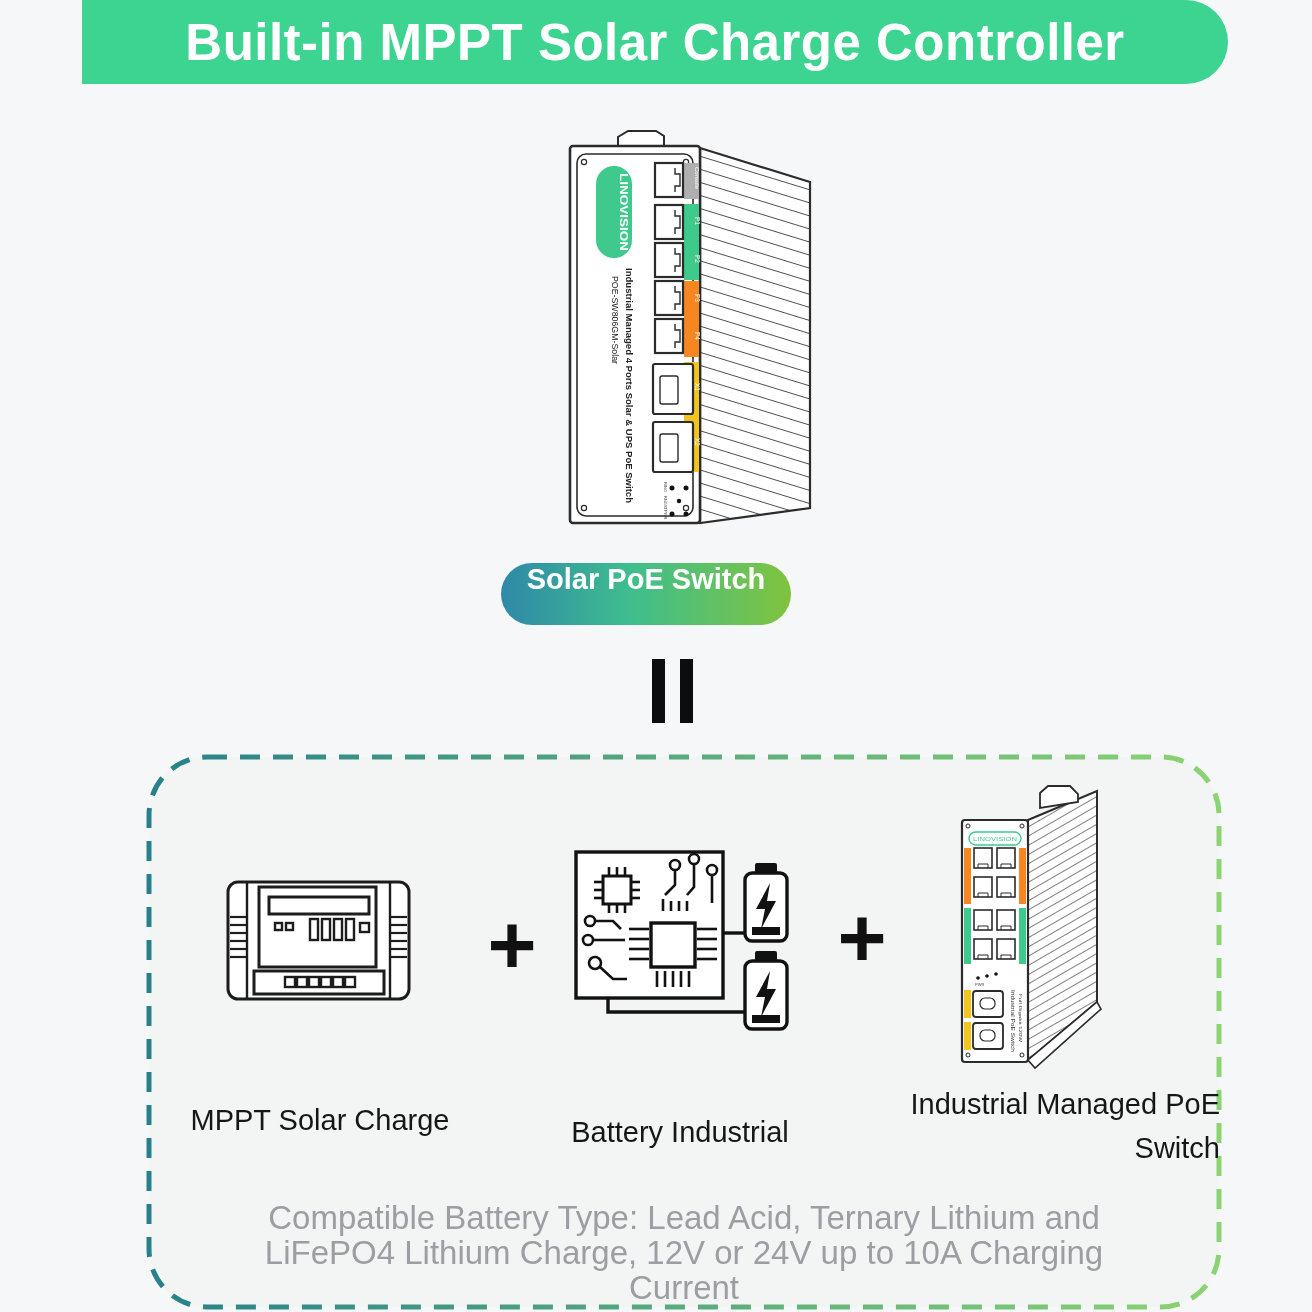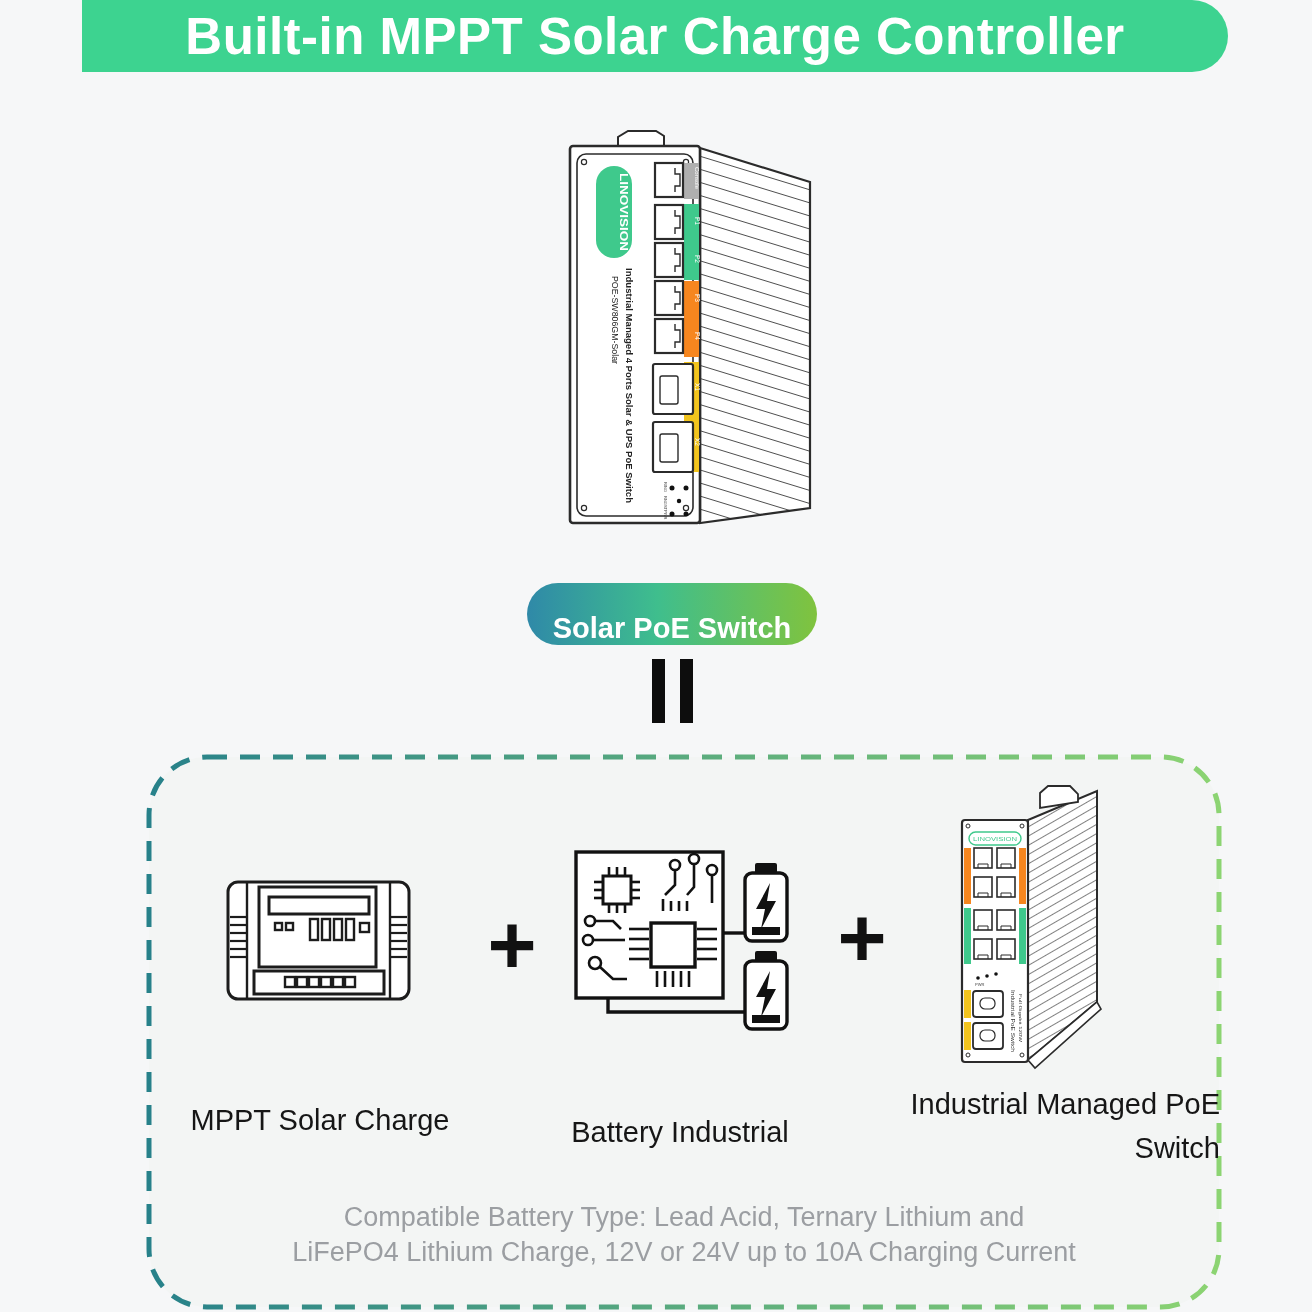--- a/index.html
+++ b/index.html
@@ -3,34 +3,34 @@
 <meta charset="utf-8">
 <style>
   html,body{margin:0;padding:0;background:#ffffff;}
   .canvas{
     position:relative;width:1312px;height:1312px;overflow:hidden;
     background:#F6F7F8;
     font-family:"Liberation Sans", sans-serif;
   }
   
   .banner{
-    position:absolute;left:82px;top:0;width:1146px;height:72px;
+    position:absolute;left:82px;top:0;width:1146px;height:84px;
     background:#3DD390;border-radius:0 48px 48px 0;
     display:flex;align-items:center;justify-content:center;
   }
   .banner-title{
     color:#ffffff;font-size:51px;font-weight:800;letter-spacing:.5px;white-space:nowrap;
   }
   
   .hero-wrap{position:absolute;left:560px;top:126px;width:260px;height:407px;}
   
   .badge{
-    position:absolute;left:527px;top:563px;width:290px;height:62px;border-radius:31px;
+    position:absolute;left:501px;top:563px;width:290px;height:62px;border-radius:31px;
     background:linear-gradient(90deg,#2F89A8 0%,#3FBE8D 45%,#80C33E 100%);
-    display:flex;align-items:flex-end;justify-content:center;margin-top:20px;
+    display:flex;align-items:flex-start;justify-content:center;
   }
   .badge-label{color:#fff;font-size:29px;font-weight:700;white-space:nowrap;}
   
   .equals{position:absolute;left:652px;top:659px;width:42px;height:64px;}
   .equals .bar{position:absolute;top:0;width:13px;height:64px;background:#0d0d0d;}
   .equals .b1{left:0;}
   .equals .b2{left:28px;}
   
   .dash-box{position:absolute;left:146px;top:754px;width:1076px;height:556px;}
   
@@ -46,21 +46,21 @@
   
   .item-label{
     position:absolute;width:380px;text-align:center;color:#161616;
     font-size:29px;font-weight:500;line-height:44px;
   }
   .lbl-mppt{left:130px;top:1082px;margin-top:16px;}
   .lbl-batt{left:490px;top:1110px;}
   .lbl-switch{left:840px;top:1082px;text-align:right;}
   .caption{
     position:absolute;left:228px;top:1200px;width:912px;text-align:center;
-    color:#9B9EA2;font-size:27px;font-weight:400;line-height:35px;
+    color:#9B9EA2;font-size:33px;font-weight:400;line-height:35px;
   }
   svg text{font-family:"Liberation Sans", sans-serif;}
 </style>
 </head>
 <body>
 
 <div class="canvas">
 
   <div class="banner">
     <span class="banner-title">Built-in MPPT Solar Charge Controller</span>

